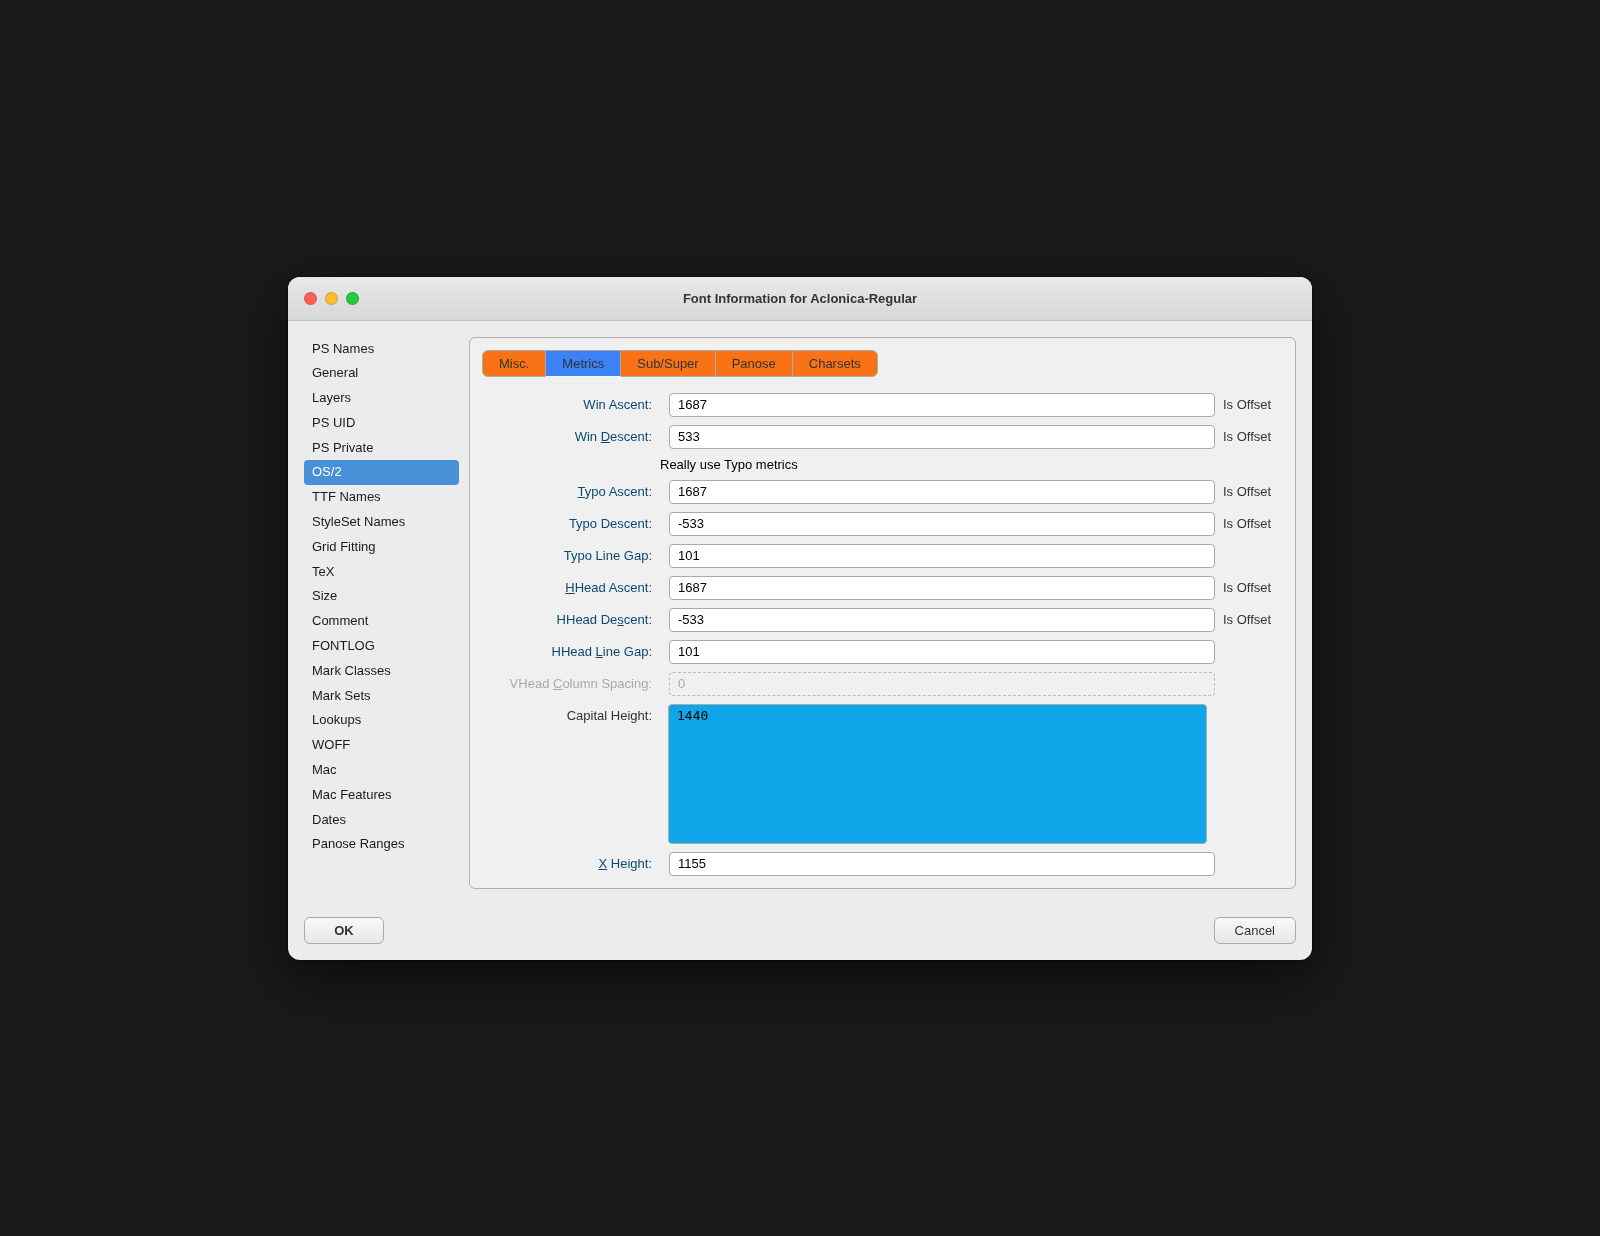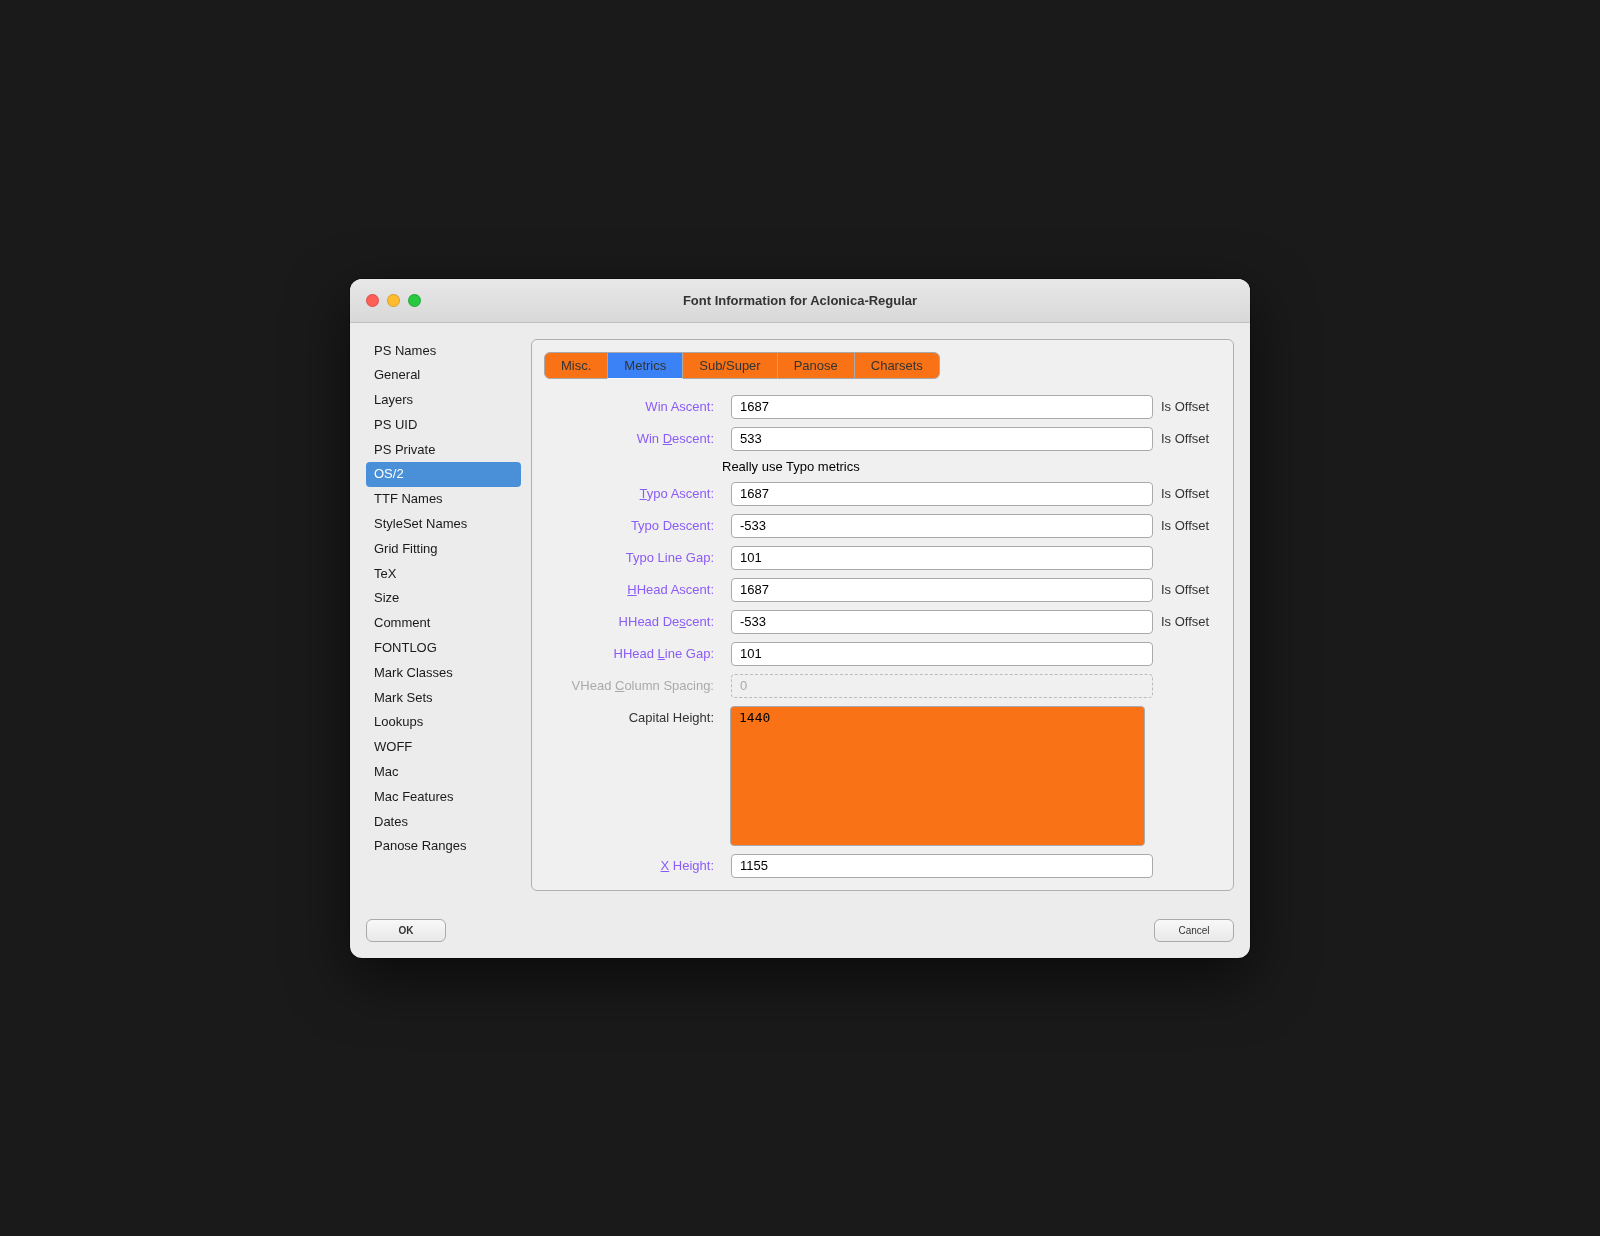--- a/index.html
+++ b/index.html
@@ -15,21 +15,21 @@
       align-items: center;
       min-height: 100vh;
       font-family: -apple-system, BlinkMacSystemFont, "Helvetica Neue", Arial, sans-serif;
       font-size: 13px;
     }
 
     .window {
       background: #ececec;
       border-radius: 12px;
       box-shadow: 0 20px 60px rgba(0,0,0,0.6), 0 0 0 1px rgba(0,0,0,0.3);
-      width: 900px;
+      width: 1024px;
       overflow: hidden;
     }
 
     .title-bar {
       background: linear-gradient(to bottom, #e8e8e8, #d8d8d8);
       height: 44px;
       display: flex;
       align-items: center;
       padding: 0 16px;
       border-bottom: 1px solid #c0c0c0;
@@ -143,21 +143,21 @@
     .form-row {
       display: flex;
       align-items: center;
       gap: 8px;
     }
 
     .form-row label {
       width: 170px;
       text-align: right;
       font-size: 13px;
-      color: #8b5cf6;
+      color: #0c4a6e;
       flex-shrink: 0;
     }
 
     .form-row input[type="text"] {
       flex: 1;
       padding: 3px 8px;
       border: 1px solid #aaa;
       border-radius: 4px;
       background: white;
       font-size: 13px;
@@ -197,39 +197,39 @@
       flex-shrink: 0;
       padding-top: 4px;
     }
 
     .capital-height-textarea {
       flex: 1;
       height: 140px;
       padding: 3px 8px;
       border: 1px solid #aaa;
       border-radius: 4px;
-      background: #f97316;
+      background: #0ea5e9;
       font-size: 13px;
       outline: none;
       resize: none;
     }
 
     .window-footer {
       display: flex;
       justify-content: space-between;
       align-items: center;
       padding: 12px 16px 16px;
     }
 
     .btn {
       padding: 5px 20px;
       border: 1px solid #aaa;
       border-radius: 6px;
       background: linear-gradient(to bottom, #f8f8f8, #e8e8e8);
-      font-size: 10px;
+      font-size: 13px;
       cursor: pointer;
       color: #333;
       min-width: 80px;
     }
 
     .btn.default {
       font-weight: 600;
     }
 
     .underline {

